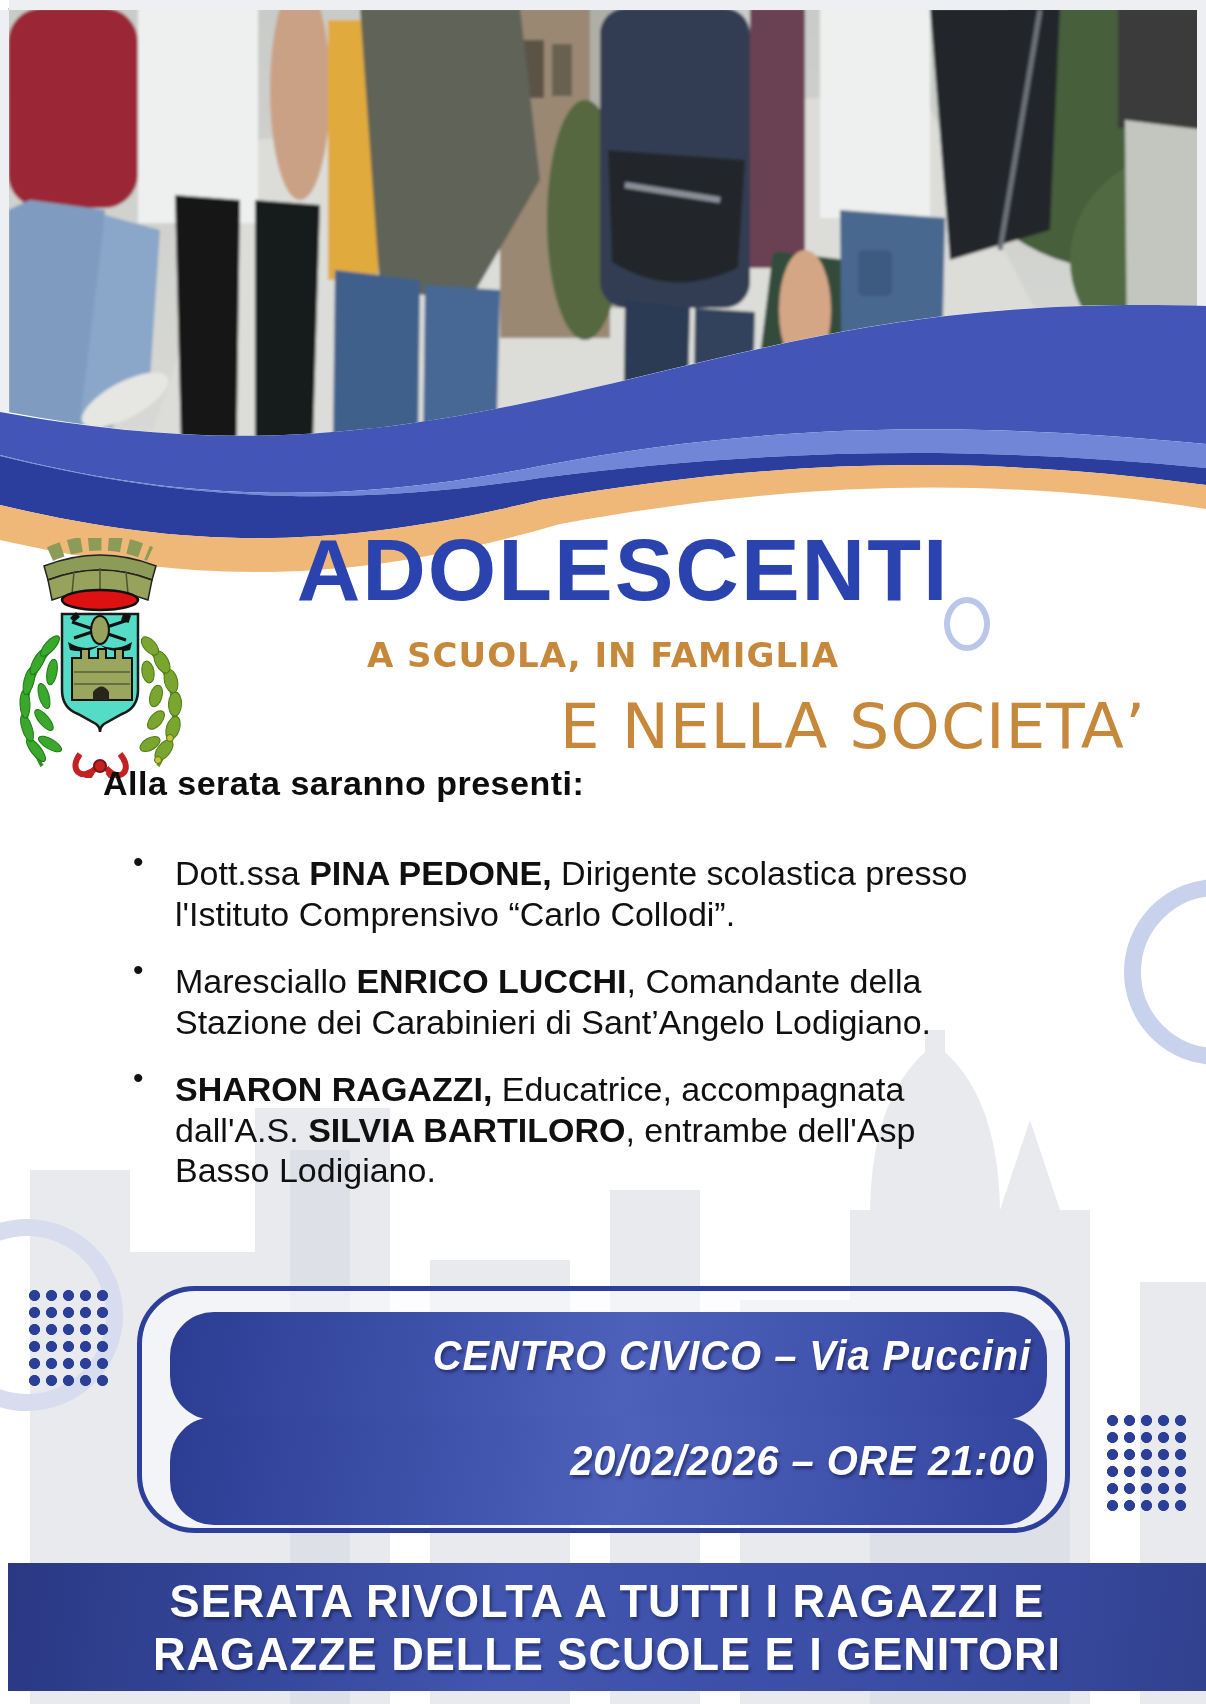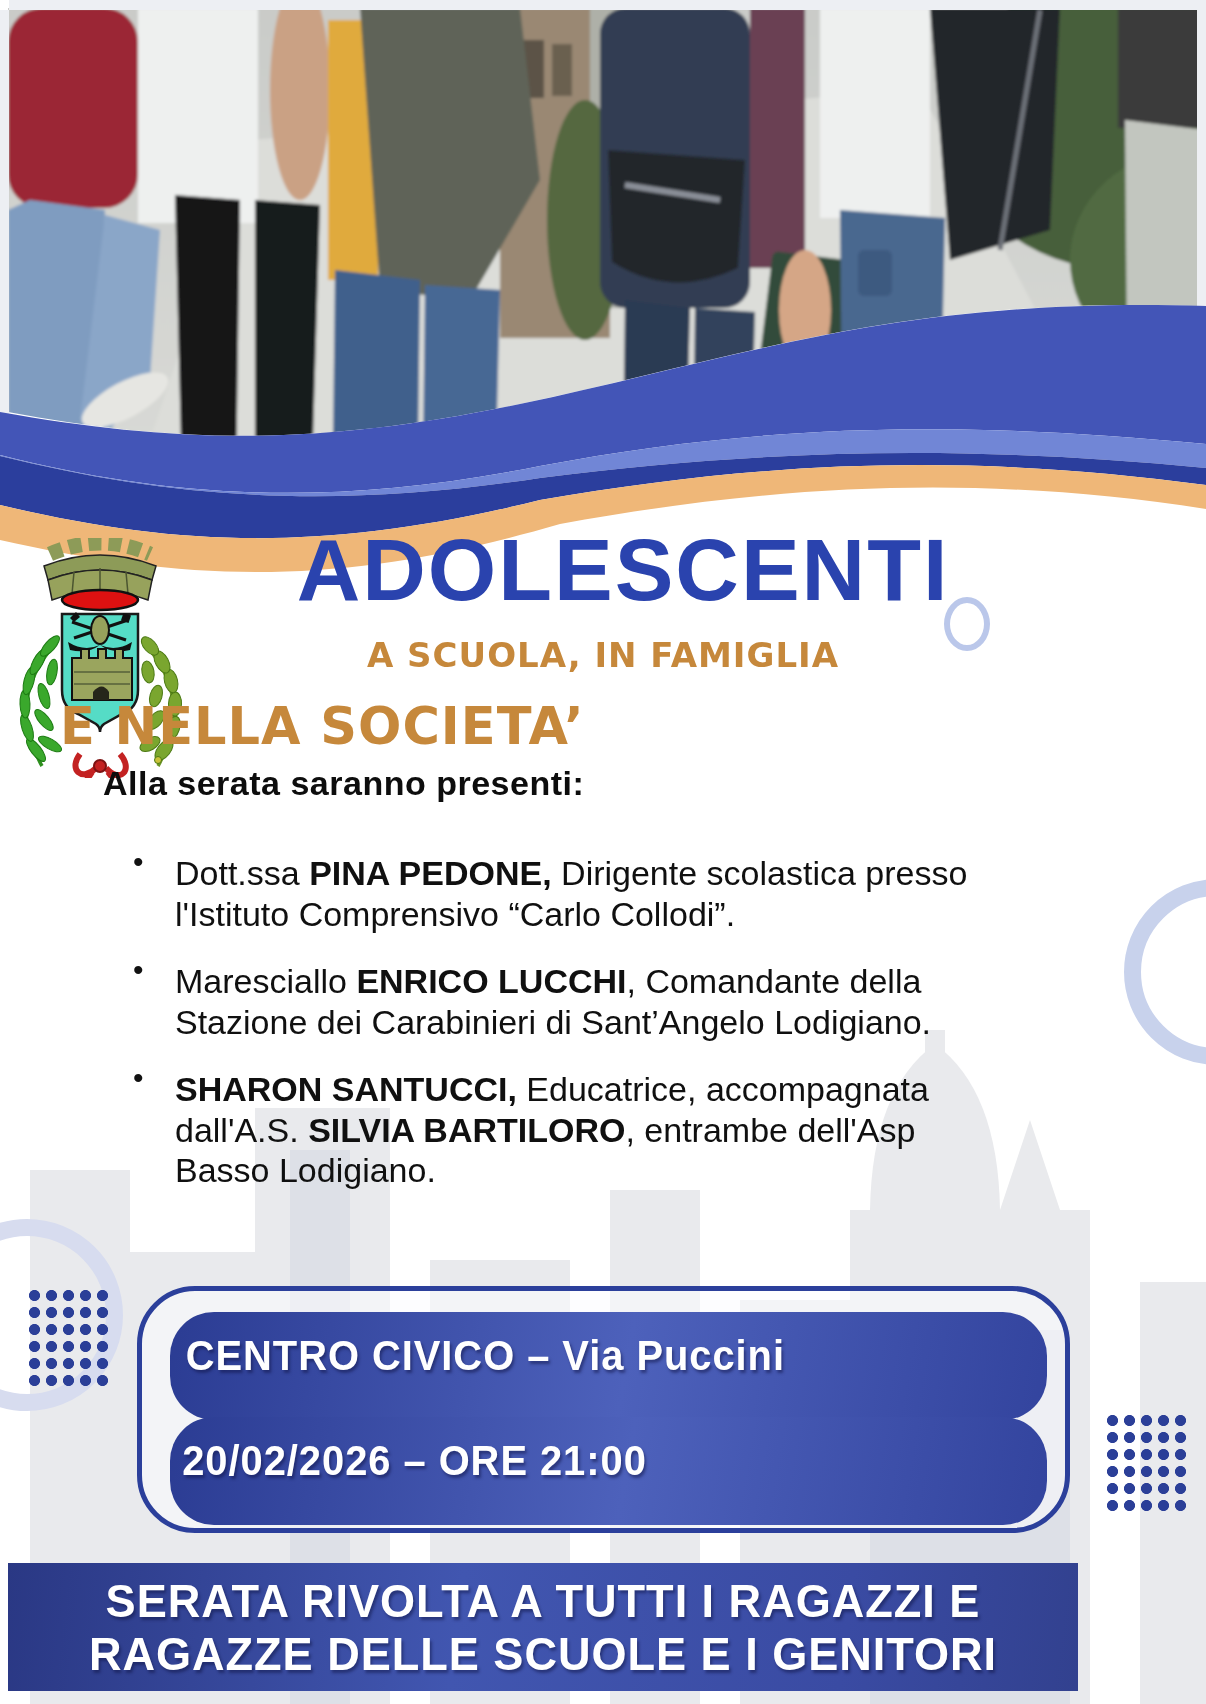--- a/index.html
+++ b/index.html
@@ -7,22 +7,22 @@
        font-family:"Liberation Sans",sans-serif;}
   .abs{position:absolute;}
 
   
   .title{top:520px;left:100px;width:1046px;text-align:center;
          font-family:Liberation Sans, sans-serif;font-weight:700;font-size:88px;line-height:100px;
          letter-spacing:2px;color:#2a43ae;z-index:6;}
   .sub1{top:626px;left:60px;width:1086px;text-align:center;
         font-family:"DejaVu Sans",sans-serif;font-weight:700;font-size:34px;line-height:58px;
         letter-spacing:1px;color:#c6883b;z-index:6;}
-  .sub2{top:698px;left:60px;width:1086px;text-align:left;
-        font-family:"DejaVu Sans",sans-serif;font-weight:700;font-size:51px;line-height:58px;
+  .sub2{top:698px;left:60px;width:1086px;text-align:right;
+        font-family:"DejaVu Sans",sans-serif;font-weight:400;font-size:63px;line-height:58px;
         letter-spacing:1px;color:#c6883b;z-index:6;}
   .intro{top:763px;left:103px;width:1000px;text-align:left;
          font-weight:700;font-size:34px;line-height:40px;letter-spacing:.5px;color:#0d0d0d;z-index:6;}
 
   
   .bullets{top:841px;left:128px;width:860px;z-index:6;}
   .bullet{display:flex;margin-bottom:3px;}
   .bullet .dot{width:30px;padding-left:5px;font-size:30px;line-height:41px;color:#111;flex:none;}
   .bullet p{margin:12px;width:830px;font-size:34px;line-height:40.5px;color:#101010;}
   .bullet b{font-weight:700;}
@@ -39,29 +39,29 @@
   .dots-right{top:1412px;left:1104px;}
 
   
   .skyline{top:1030px;left:0;z-index:1;}
 
   
   .info-box{top:1286px;left:137px;width:923px;height:237px;border:5px solid #2b3f9b;
             border-radius:58px;background:rgba(252,252,255,.55);z-index:4;}
   .pill{position:absolute;left:28px;width:877px;height:108px;border-radius:44px;
         background:linear-gradient(100deg,#2b3c93 0%,#4d61bb 52%,#33449e 100%);
-        color:#ffffff;text-align:left;font-weight:700;font-size:42px;line-height:88px;
-        letter-spacing:1px;}
+        color:#ffffff;text-align:right;font-weight:700;font-size:42px;line-height:88px;
+        letter-spacing:1px;font-style:italic;}
   .pill span{display:inline-block;transform:scaleX(.95);
              text-shadow:2px 3px 3px rgba(15,20,70,.5);white-space:nowrap;}
   .pill-venue{top:21px;}
   .pill-date{top:126px;}
 
   
-  .banner{top:1563px;left:8px;width:1070px;height:128px;z-index:5;
+  .banner{top:1563px;left:8px;width:1198px;height:128px;z-index:5;
           background:linear-gradient(97deg,#2a3884 0%,#4156b0 42%,#3a4ba3 78%,#32418f 100%);
           color:#ffffff;text-align:center;font-weight:700;font-size:47px;line-height:53px;
           letter-spacing:1px;padding-top:11px;box-sizing:border-box;}
   .banner span{display:block;transform:scaleX(.96);text-shadow:2px 3px 3px rgba(10,15,60,.45);
                white-space:nowrap;}
 
   .photo-wave{top:0;left:0;z-index:2;}
   .crest{top:538px;left:8px;z-index:6;}
 </style>
 </head>
@@ -245,21 +245,21 @@
   <div class="bullet">
     <span class="dot">•</span>
     <p><span>Dott.ssa </span><b>PINA PEDONE,</b><span> Dirigente scolastica presso l'Istituto Comprensivo “Carlo Collodi”.</span></p>
   </div>
   <div class="bullet">
     <span class="dot">•</span>
     <p><span>Maresciallo </span><b>ENRICO LUCCHI</b><span>, Comandante della Stazione dei Carabinieri di Sant’Angelo Lodigiano.</span></p>
   </div>
   <div class="bullet">
     <span class="dot">•</span>
-    <p><b>SHARON SANTUCCI,</b><span> Educatrice, accompagnata dall'A.S. </span><b>SILVIA BARTILORO</b><span>, entrambe dell'Asp Basso Lodigiano.</span></p>
+    <p><b>SHARON RAGAZZI,</b><span> Educatrice, accompagnata dall'A.S. </span><b>SILVIA BARTILORO</b><span>, entrambe dell'Asp Basso Lodigiano.</span></p>
   </div>
 </div>
 
 <div class="abs info-box">
   <div class="pill pill-venue">
     <span>CENTRO CIVICO – Via Puccini</span>
   </div>
   <div class="pill pill-date">
     <span>20/02/2026 – ORE 21:00</span>
   </div>

